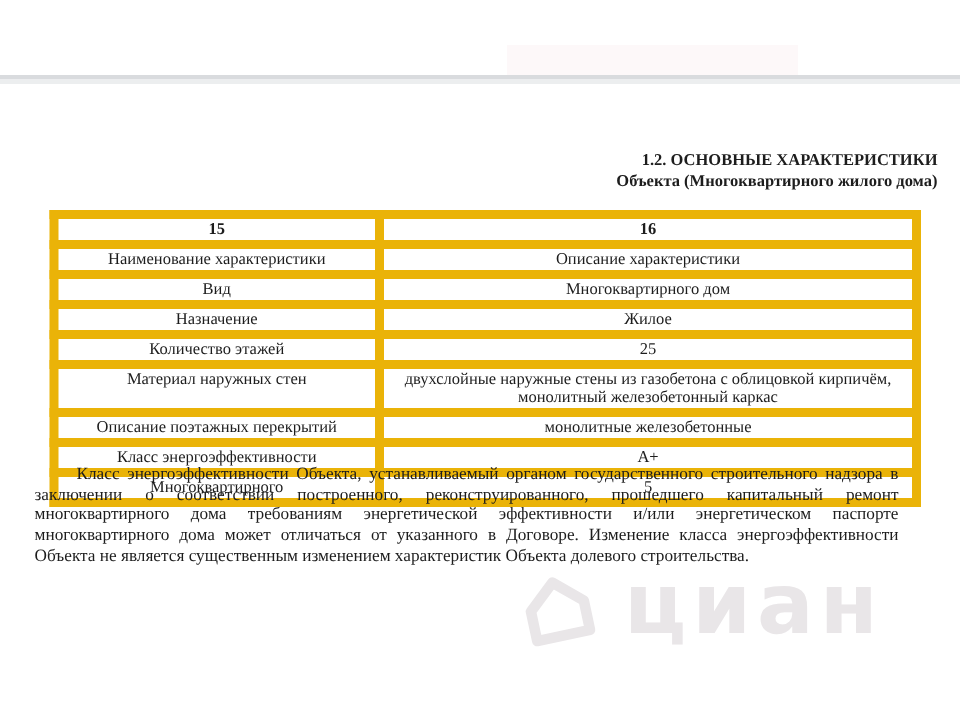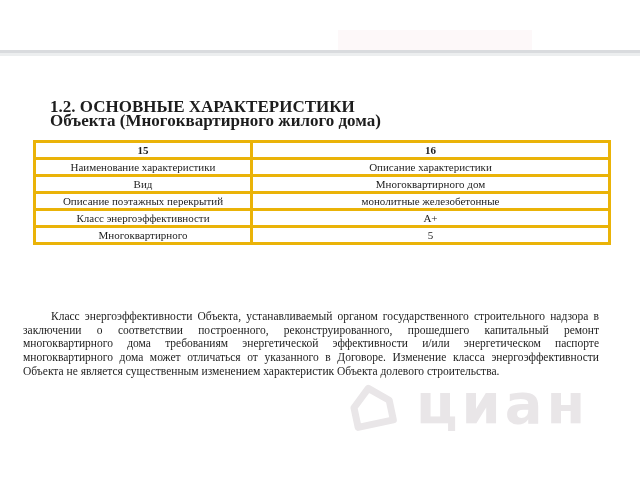--- a/index.html
+++ b/index.html
@@ -17,29 +17,29 @@
   .top-divider{
     position:absolute;left:0;top:50px;width:640px;height:3px;
     background:#d9dbde;
   }
   .top-divider-fade{
     position:absolute;left:0;top:53px;width:640px;height:3px;
     background:#eceeef;
   }
   .title-block{
     position:absolute;left:50px;top:100px;width:575px;
-    text-align:left;font-weight:bold;font-size:17px;line-height:14px;
+    text-align:right;font-weight:bold;font-size:11px;line-height:14px;
   }
   table.char-table{
     position:absolute;left:33px;top:140px;width:575px;
     border-collapse:collapse;table-layout:fixed;
     font-size:11px;line-height:12px;
   }
   table.char-table td{
-    border:3px solid #eab308;
+    border:6px solid #eab308;
     padding:1px 4px;
     vertical-align:top;
     text-align:center;
     overflow:hidden;
   }
   table.char-table td.name-col{text-align:center;}
   table.char-table tr.hdr td{font-weight:bold;}
   .body-paragraph{
     position:absolute;left:23px;top:310px;width:576px;
     font-size:11.5px;line-height:13.7px;
@@ -80,20 +80,32 @@
     </tr>
     <tr>
       <td>Наименование характеристики</td>
       <td>Описание характеристики</td>
     </tr>
     <tr>
       <td class="name-col">Вид</td>
       <td>Многоквартирного дом</td>
     </tr>
     <tr>
+      <td class="name-col">Назначение</td>
+      <td>Жилое</td>
+    </tr>
+    <tr>
+      <td class="name-col">Количество этажей</td>
+      <td>25</td>
+    </tr>
+    <tr>
+      <td class="name-col">Материал наружных стен</td>
+      <td>двухслойные наружные стены из газобетона с облицовкой кирпичём, монолитный железобетонный каркас</td>
+    </tr>
+    <tr>
       <td class="name-col">Описание поэтажных перекрытий</td>
       <td>монолитные железобетонные</td>
     </tr>
     <tr>
       <td class="name-col">Класс энергоэффективности</td>
       <td>А+</td>
     </tr>
     <tr>
       <td class="name-col">Многоквартирного</td>
       <td>5</td>

